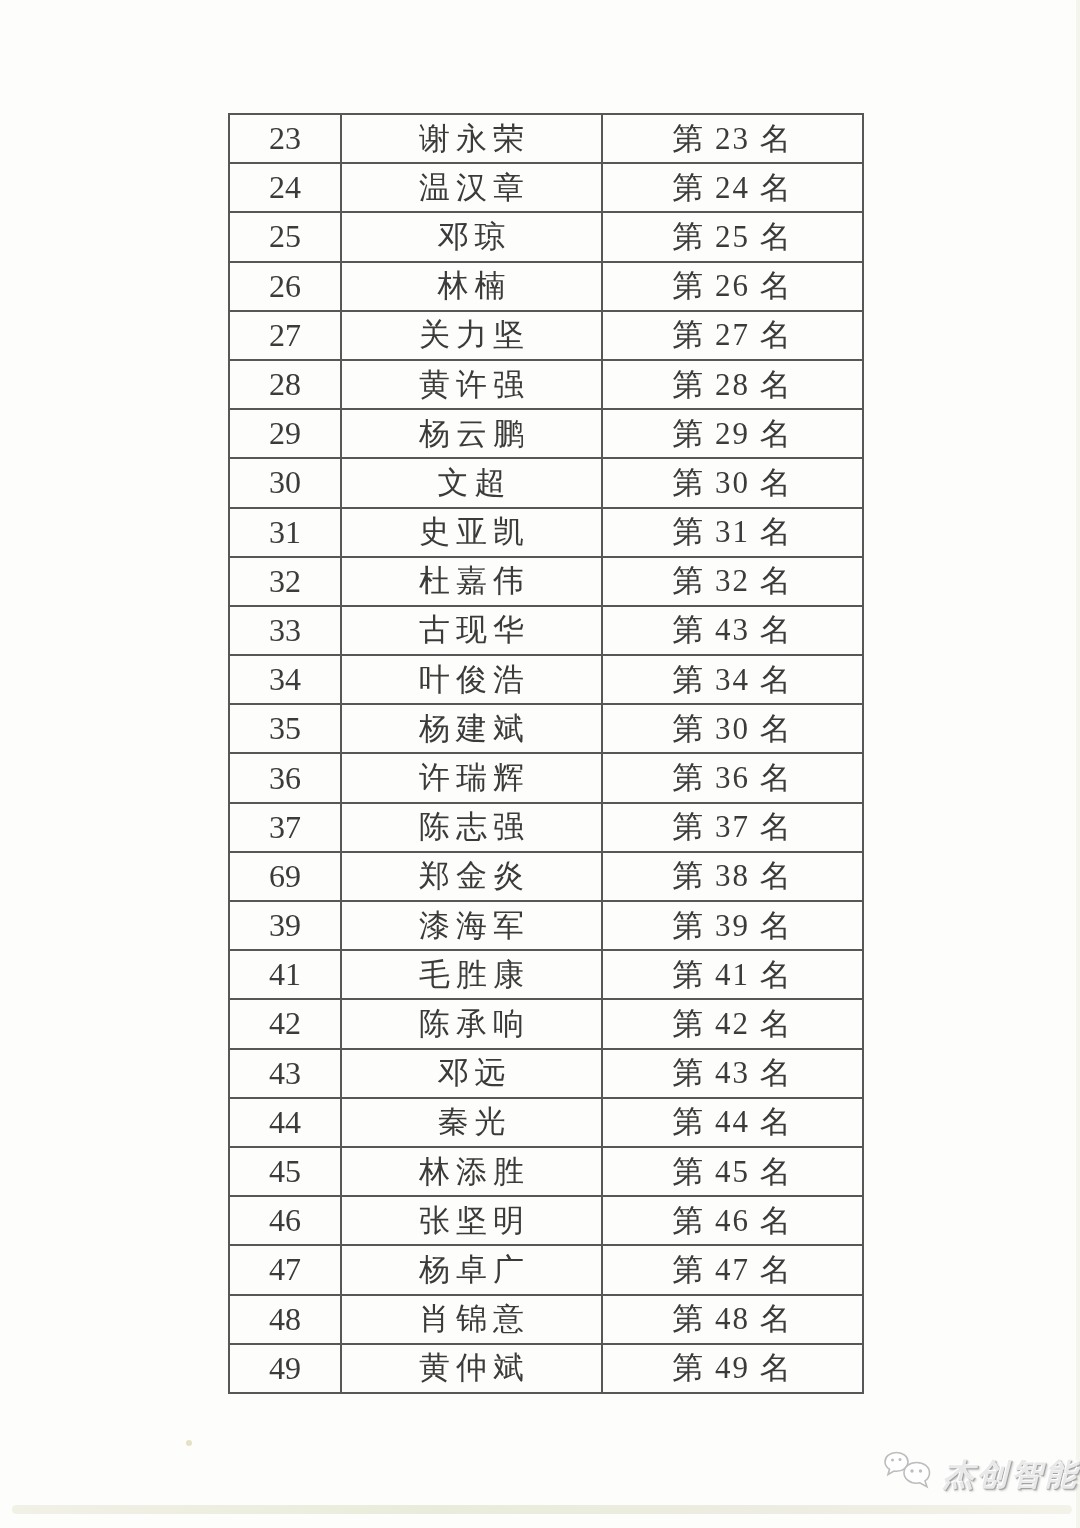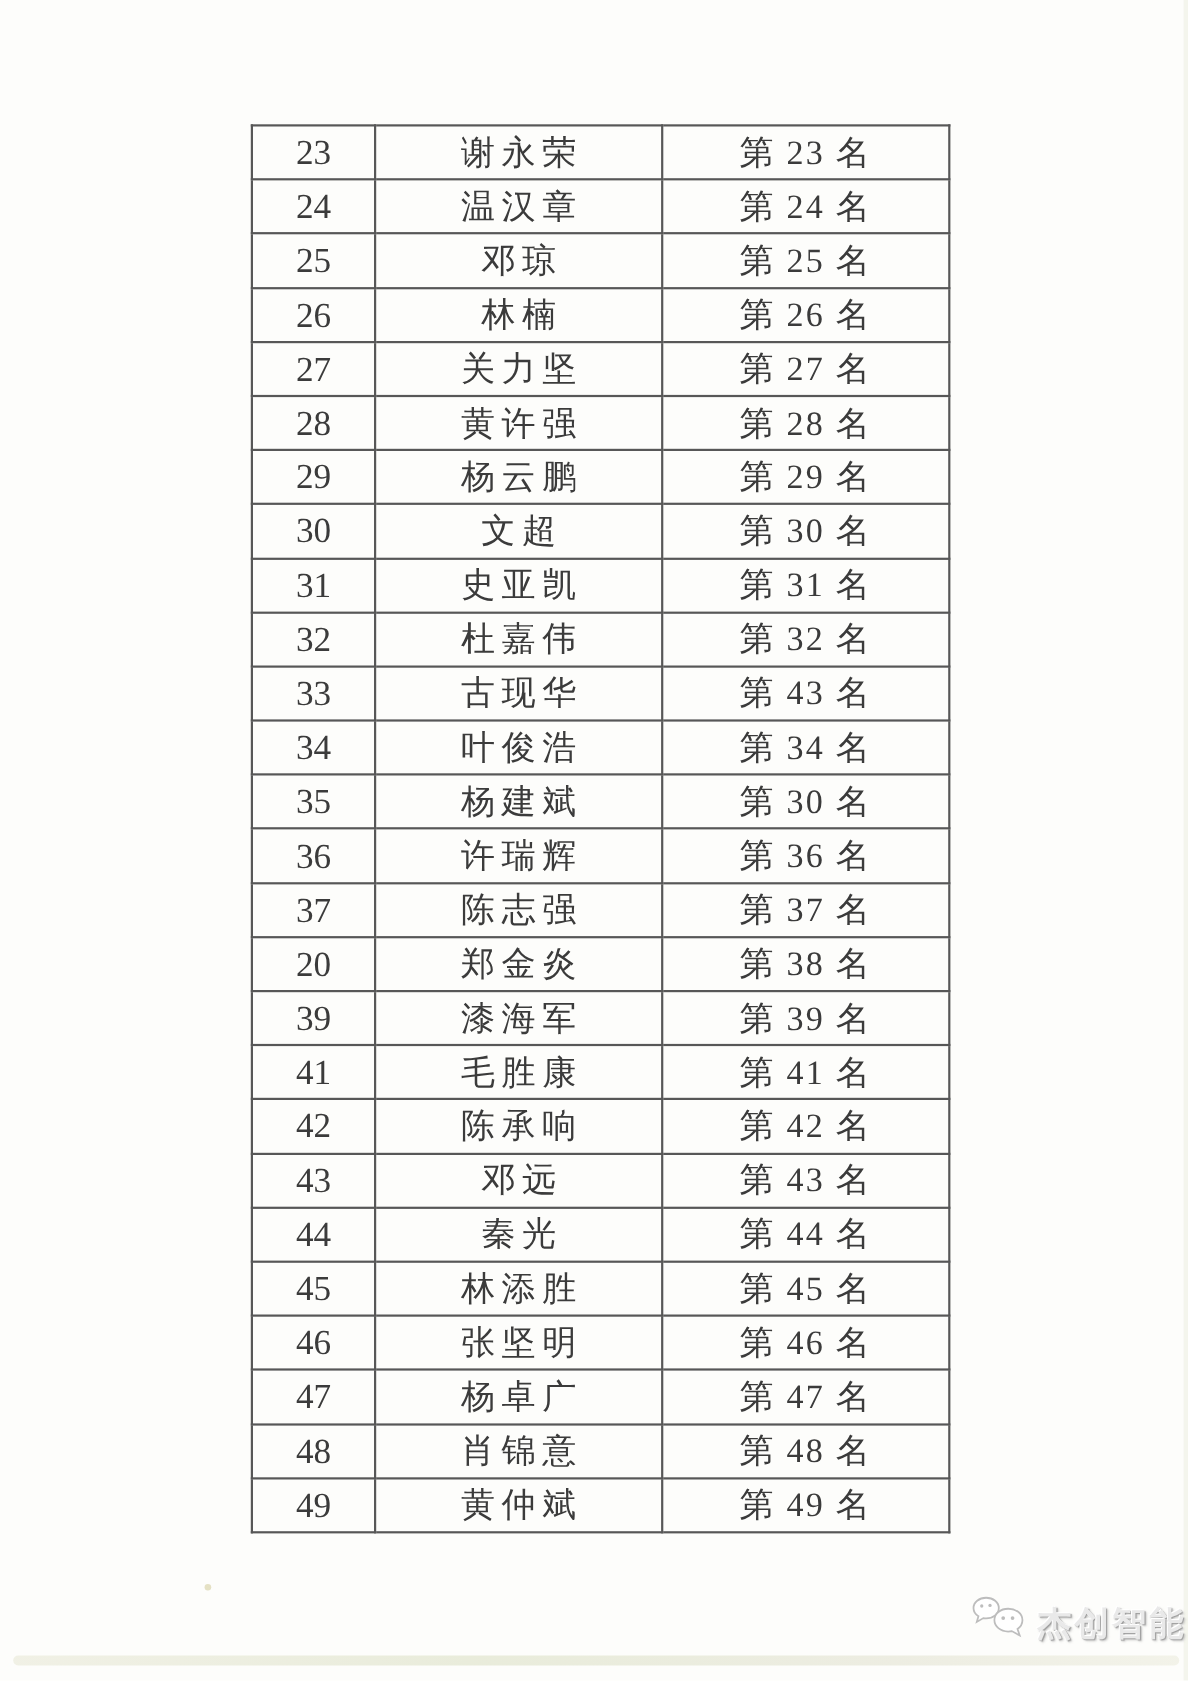--- a/index.html
+++ b/index.html
@@ -46,20 +46,21 @@
   
   .watermark {
     position:absolute; left:882px; top:1450px;
     display:flex; align-items:center; gap:5px;
   }
   .watermark .wm-label {
     font-family:"Liberation Sans","DejaVu Sans",sans-serif;
     font-size:31px; font-weight:700; letter-spacing:3px;
     color:#e9e9e9;
     text-shadow:-1px -1px 0 #ffffff, 1px 1px 1px #9d9d9d, 2px 2px 2px rgba(160,160,160,.45);
+    font-style:italic;
   }
 </style>
 </head>
 <body>
 
 <div class="page">
 
   <table class="rank-table">
     <colgroup>
       <col style="width:112px">
@@ -136,21 +137,21 @@
           <td class="cell-no">36</td>
           <td class="cell-name">许瑞辉</td>
           <td class="cell-rank">第 36 名</td>
         </tr>
         <tr>
           <td class="cell-no">37</td>
           <td class="cell-name">陈志强</td>
           <td class="cell-rank">第 37 名</td>
         </tr>
         <tr>
-          <td class="cell-no">20</td>
+          <td class="cell-no">69</td>
           <td class="cell-name">郑金炎</td>
           <td class="cell-rank">第 38 名</td>
         </tr>
         <tr>
           <td class="cell-no">39</td>
           <td class="cell-name">漆海军</td>
           <td class="cell-rank">第 39 名</td>
         </tr>
         <tr>
           <td class="cell-no">41</td>

